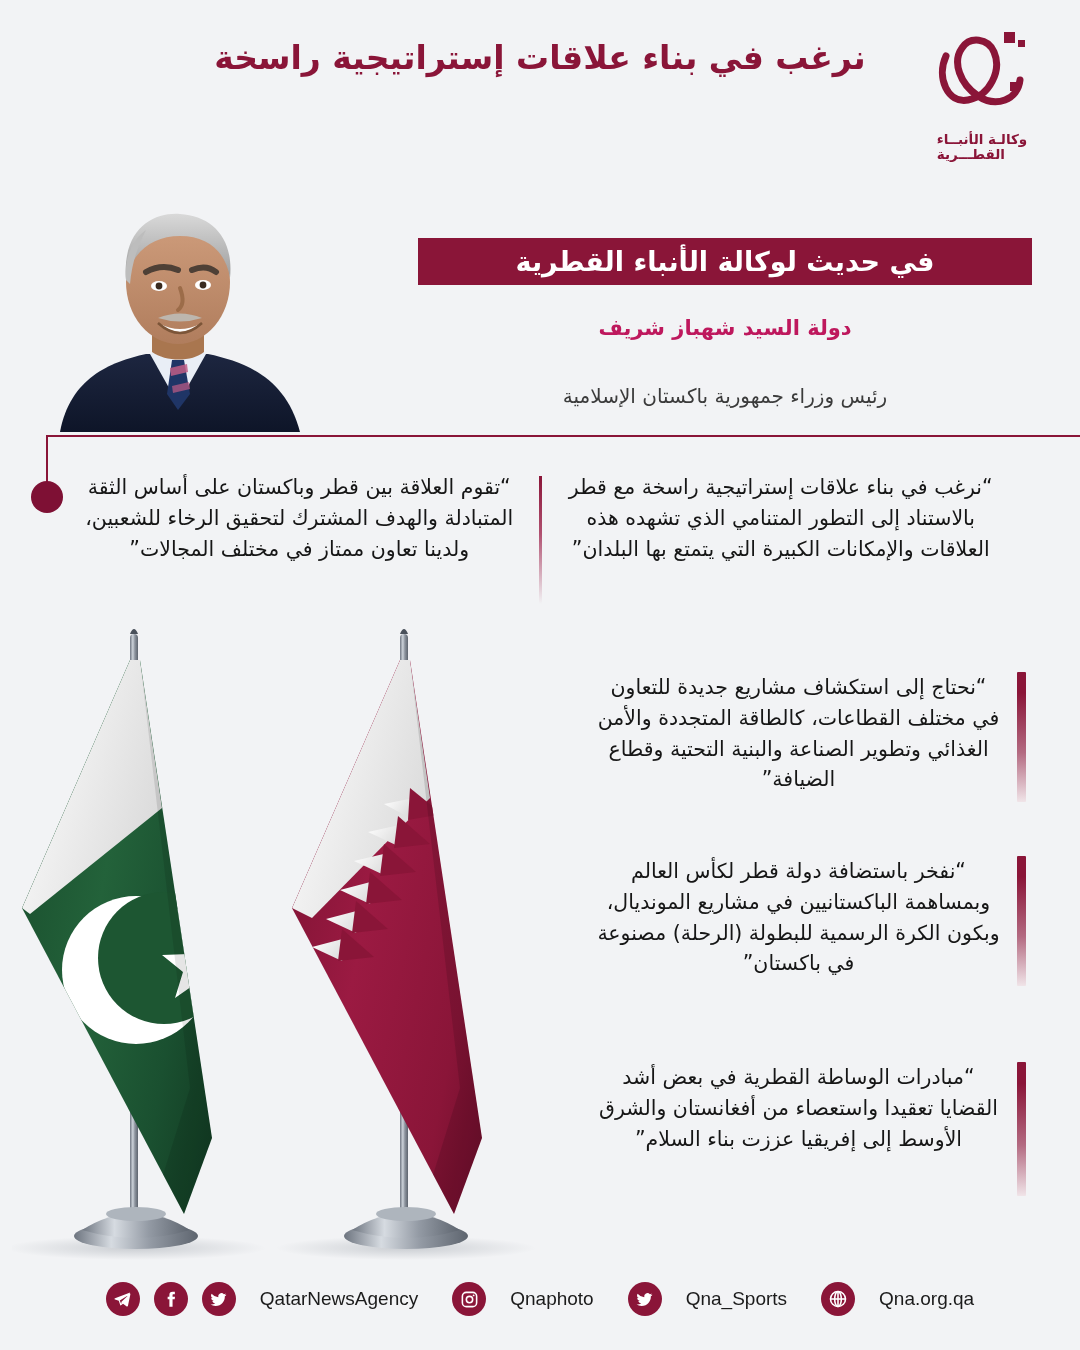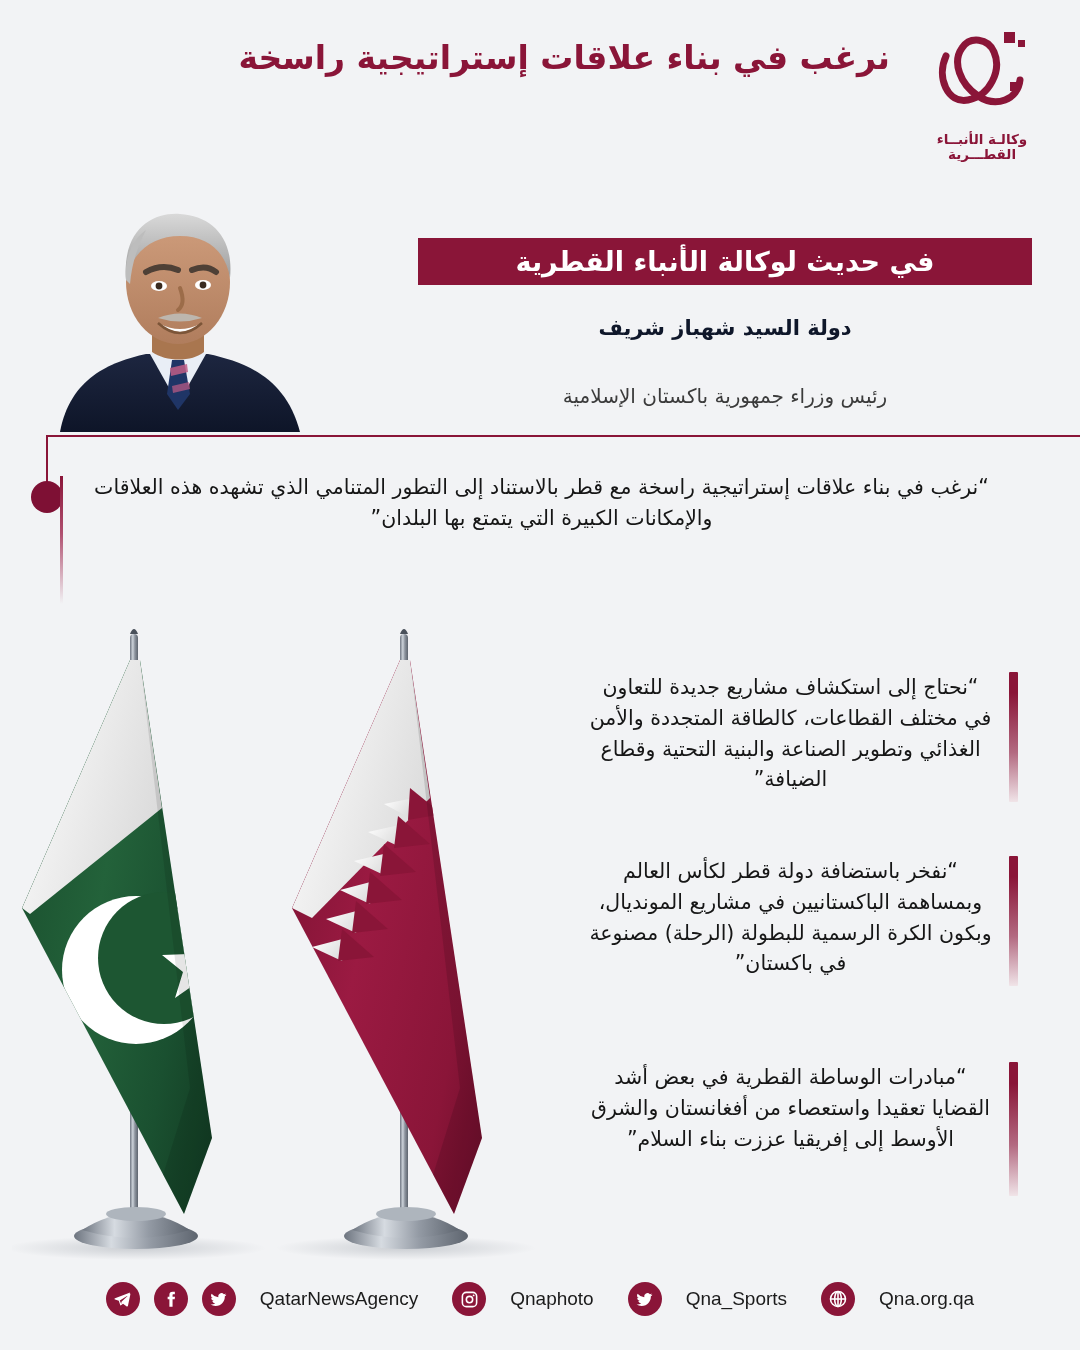--- a/index.html
+++ b/index.html
@@ -9,37 +9,37 @@
     background:#f2f3f5;
     font-family:"DejaVu Sans","Liberation Sans",sans-serif;
     direction:rtl;
   }
   .stage{ position:absolute; inset:0; background:#f2f3f5; }
 
   
   .logo{ position:absolute; top:26px; right:28px; width:140px; height:168px;
          display:flex; flex-direction:column; align-items:center; }
   .logo svg{ display:block; }
-  .logo-word{ margin-top:2px; text-align:center; line-height:1.12; color:#8A1538;
+  .logo-word{ margin-top:2px; text-align:left; line-height:1.12; color:#8A1538;
               font-weight:700; font-size:13.5px; letter-spacing:1.2px; }
 
   .titles{ position:absolute; top:28px; right:190px; width:700px; text-align:center; }
   .t1{ font-size:41px; font-weight:700; color:#5c5c5c; line-height:1.24; letter-spacing:-.3px; }
-  .t2{ font-size:33px; font-weight:700; color:#8A1538; line-height:1.38; margin-top:7px;text-align:right; }
+  .t2{ font-size:33px; font-weight:700; color:#8A1538; line-height:1.38; margin-top:7px; }
 
   
   .portrait{ position:absolute; top:196px; left:0px; width:348px; height:236px; overflow:hidden; }
   .portrait .ph{ position:absolute; inset:0; }
 
   
   .banner{ position:absolute; top:238px; right:48px; width:614px; height:47px;
            background:#8A1538; display:flex; align-items:center; justify-content:center; }
   .banner span{ color:#fff; font-size:27px; font-weight:700; letter-spacing:.2px; }
   .sp-name{ position:absolute; top:316px; right:48px; width:614px; text-align:center;
-            color:#0f172a; font-size:21px; font-weight:700; }
+            color:#be185d; font-size:21px; font-weight:700; }
   .sp-role{ position:absolute; top:360px; right:48px; width:614px; text-align:center;
             color:#3b3b3b; font-size:20px; font-weight:400;margin-top:24px; }
 
   
   .conn-h{ position:absolute; top:435px; right:0; left:46px; height:2px; background:#8A1538; }
   .conn-v{ position:absolute; top:435px; left:46px; width:2px; height:52px; background:#8A1538; }
   .conn-dot{ position:absolute; top:481px; left:31px; width:32px; height:32px;
              border-radius:50%; background:#7E1034; }
 
   
@@ -47,21 +47,21 @@
   .qcell{ flex:1; padding:0 18px; }
   .qtext{ font-size:20.5px; line-height:1.52; color:#161616; text-align:center; }
   .vdiv{ width:3px; align-self:stretch; margin-top:4px; height:128px;
          background:linear-gradient(180deg,#8A1538 0%,#b05070 45%,rgba(242,243,245,0) 100%); }
 
   
   .flags{ position:absolute; top:618px; left:12px; width:580px; height:660px; }
   .flags svg{ display:block; }
 
   
-  .squote{ position:absolute; right:62px; width:430px; display:flex; gap:16px; align-items:flex-start;justify-content:flex-end; }
+  .squote{ position:absolute; right:54px; width:430px; display:flex; gap:16px; align-items:flex-start;justify-content:flex-end; }
   .squote .bar{ width:9px; flex:0 0 9px; border-radius:1px;
      background:linear-gradient(180deg,#8A1538 0%,#8A1538 16%,#b36a81 62%,#f0e4e8 100%); }
   .squote .body{ flex:1; text-align:center; font-size:20.5px; line-height:1.5; color:#161616; }
   .sq1{ top:672px; } .sq1 .bar{ height:130px; }
   .sq2{ top:856px; } .sq2 .bar{ height:130px; }
   .sq3{ top:1062px; } .sq3 .bar{ height:134px; }
 
   
   .footer{ position:absolute; bottom:34px; right:0; left:0;
            display:flex; align-items:center; justify-content:center; gap:0; direction:ltr; }
@@ -155,20 +155,23 @@
 
   <div class="conn-h"></div>
   <div class="conn-v"></div>
   <div class="conn-dot"></div>
 
   <div class="qrow">
     <div class="qcell">
       <div class="qtext">“نرغب في بناء علاقات إستراتيجية راسخة مع قطر بالاستناد إلى التطور المتنامي الذي تشهده هذه العلاقات والإمكانات الكبيرة التي يتمتع بها البلدان”</div>
     </div>
     <div class="vdiv"></div>
+    <div class="qcell">
+      <div class="qtext">“تقوم العلاقة بين قطر وباكستان على أساس الثقة المتبادلة والهدف المشترك لتحقيق الرخاء للشعبين، ولدينا تعاون ممتاز في مختلف المجالات”</div>
+    </div>
   </div>
 
   <div class="flags">
     <svg width="580" height="660" viewBox="0 0 580 660">
       <defs>
         <linearGradient id="pkg" x1="0" y1="0" x2="1" y2="0.4">
           <stop offset="0" stop-color="#17492a"></stop>
             <stop offset=".45" stop-color="#23623a"></stop>
           <stop offset=".75" stop-color="#1a5030"></stop>
             <stop offset="1" stop-color="#123a22"></stop>

